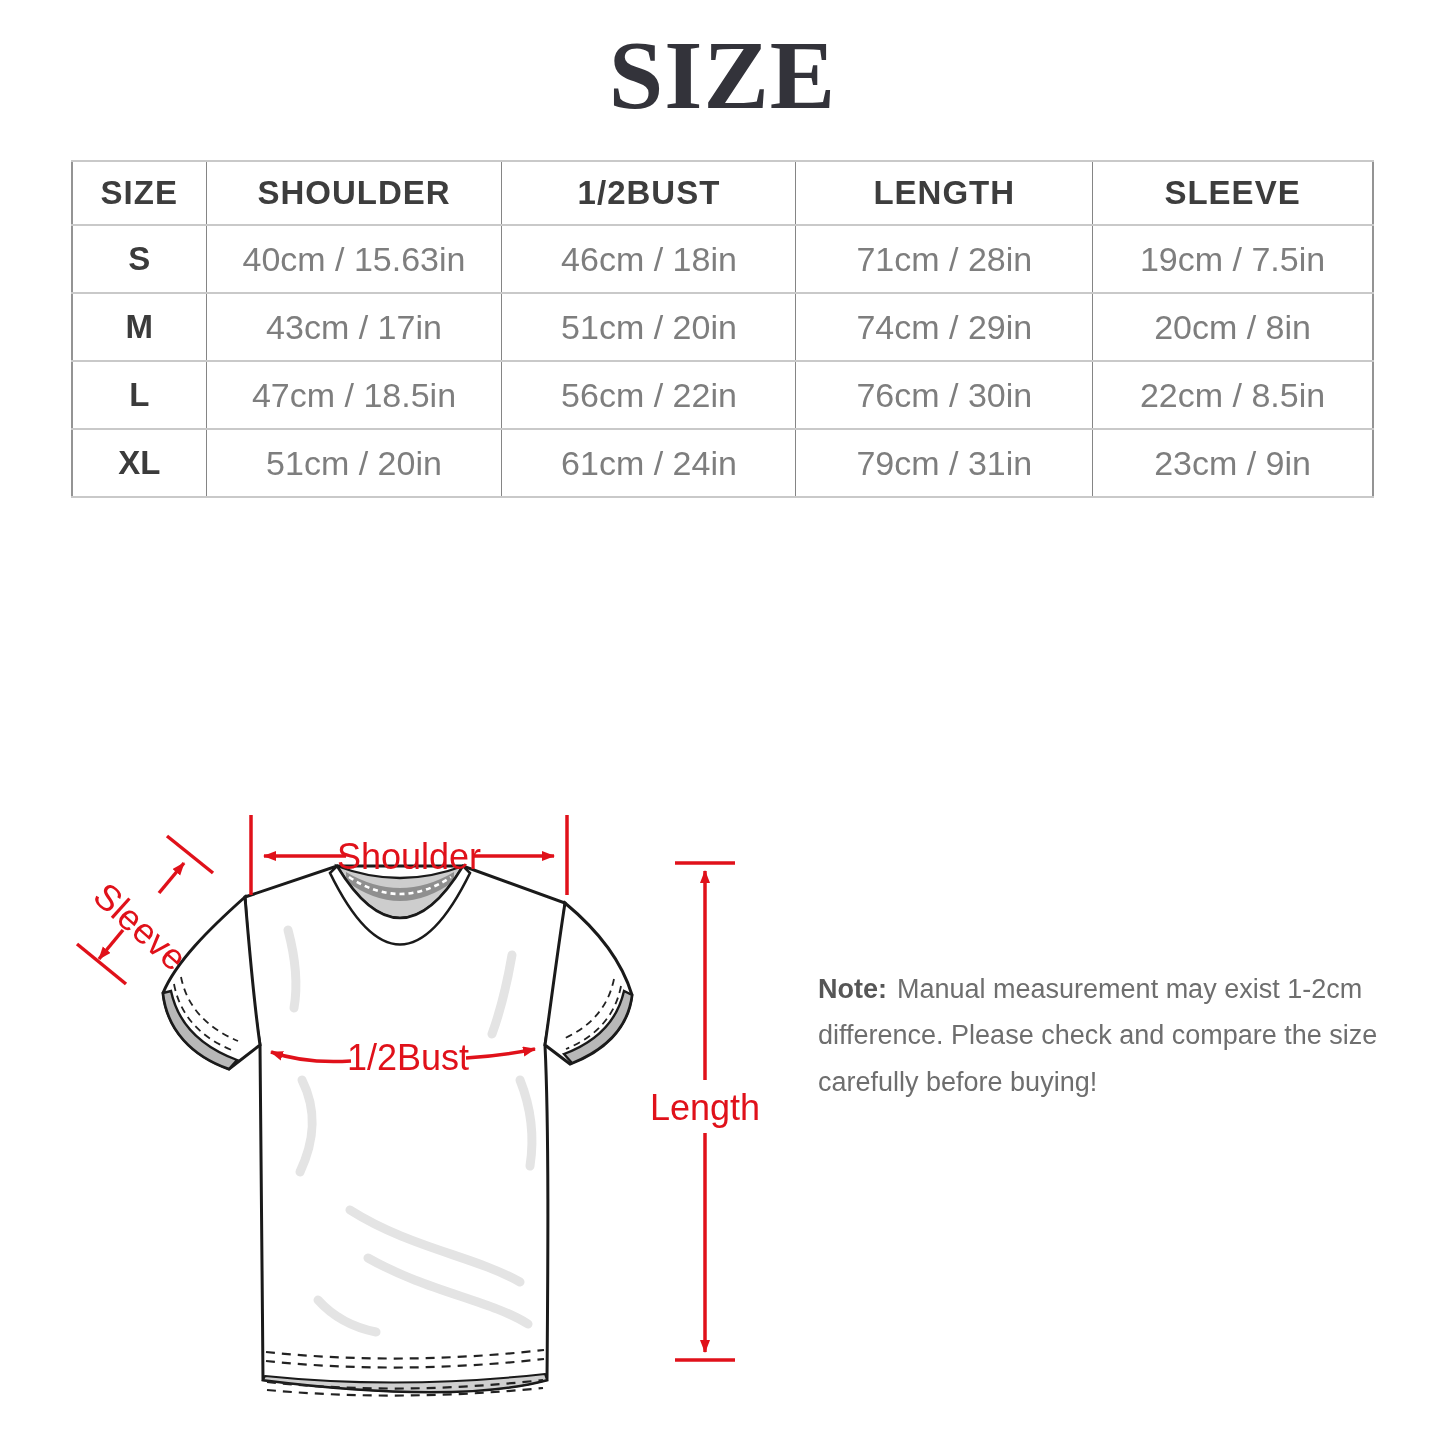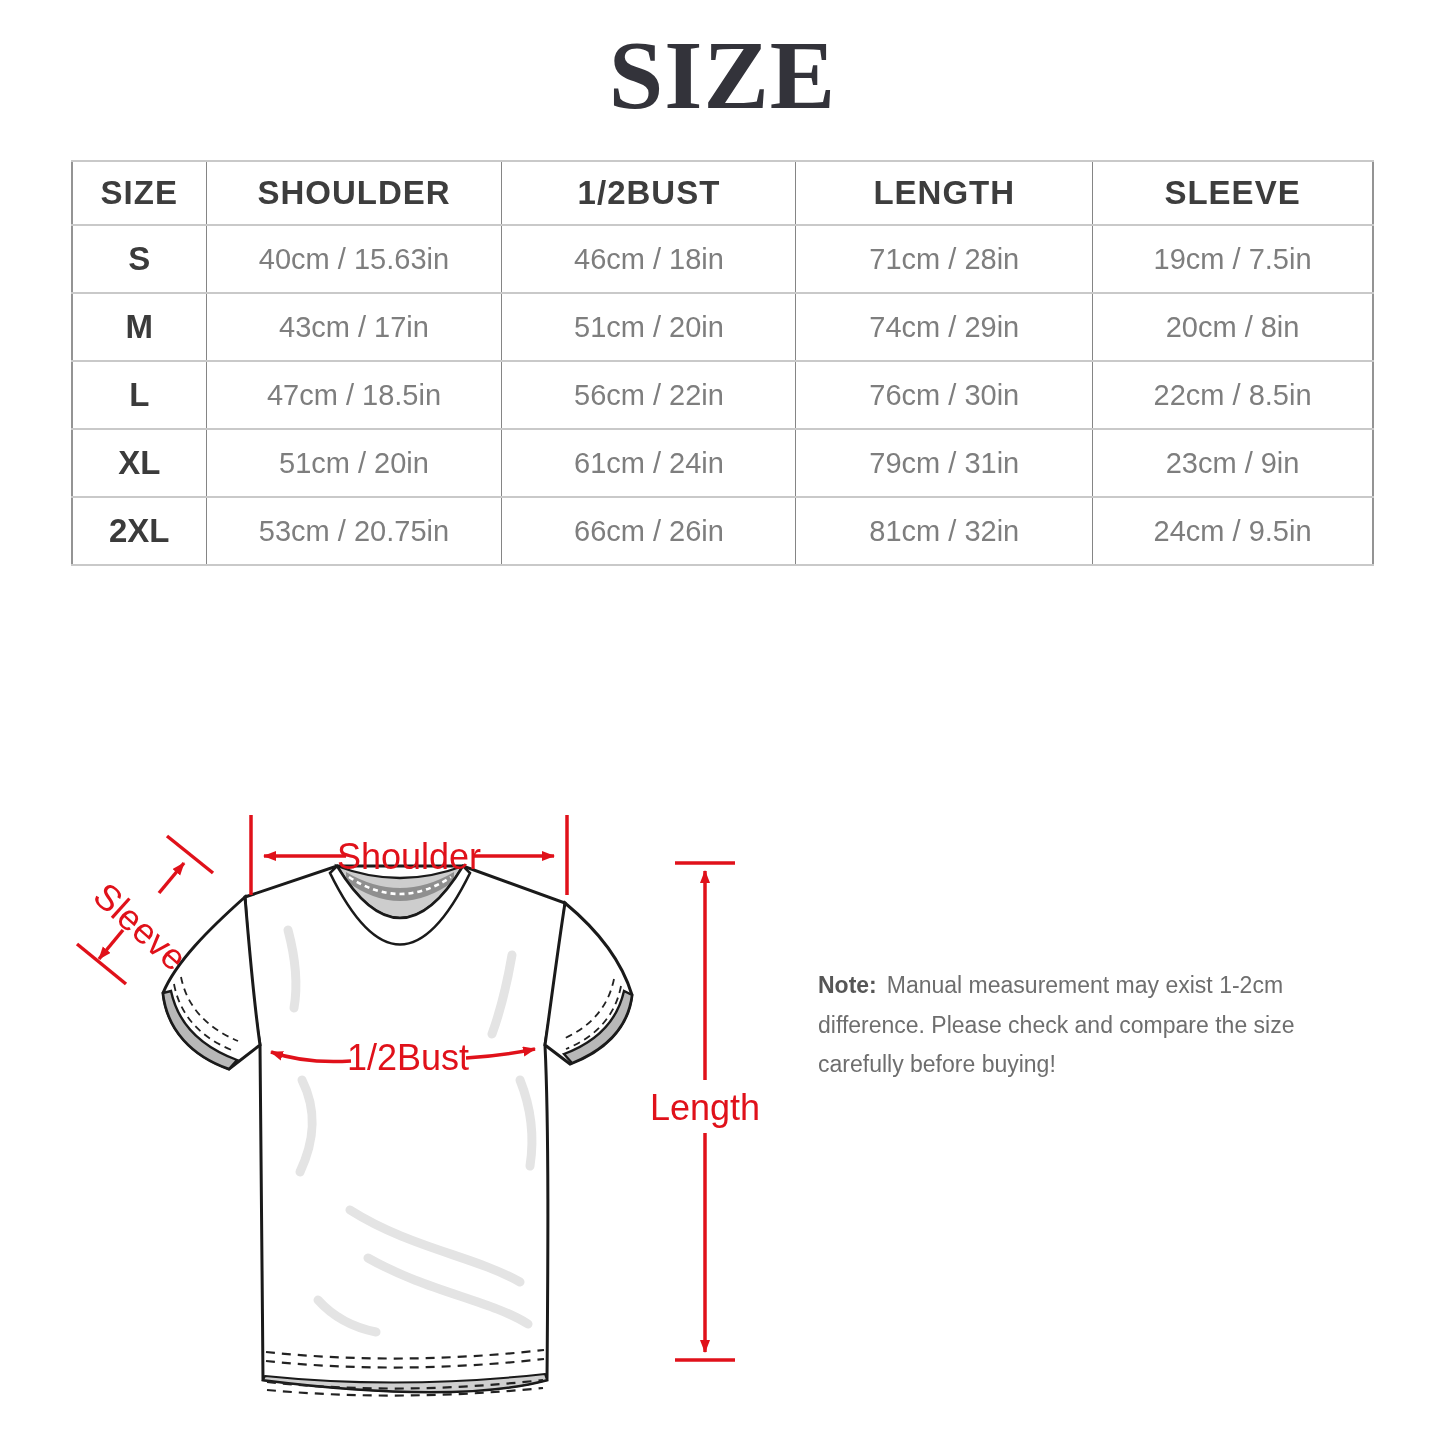--- a/index.html
+++ b/index.html
@@ -23,32 +23,32 @@
     border:2px solid #949494;
   }
   table.size-table th,table.size-table td{
     border-left:1px solid #858585;border-right:1px solid #858585;
     border-top:2px solid #c9c9c9;border-bottom:2px solid #c9c9c9;
     text-align:center;vertical-align:middle;padding:0;
   }
   table.size-table thead th{
     height:62px;font-size:33px;font-weight:bold;color:#3d3d3d;letter-spacing:1px;
   }
-  table.size-table tbody td{height:66px;font-size:29px;color:#7e7e7e;}
+  table.size-table tbody td{height:66px;font-size:34px;color:#7e7e7e;}
   table.size-table tbody td.size-cell{font-weight:bold;color:#3b3b3b;font-size:33px;}
   
   .diagram{position:absolute;left:50px;top:780px;width:720px;height:660px;}
   .red-label{
     font-family:"Liberation Sans","DejaVu Sans",sans-serif;
     font-size:36px;fill:#e0111a;
   }
   
   .note{
     position:absolute;left:818px;top:966px;width:565px;
-    font-size:23px;line-height:1.72;color:#6e6e6e;
+    font-size:27px;line-height:1.72;color:#6e6e6e;
   }
   .note .note-label{font-weight:bold;color:#565656;margin-right:10px;}
 </style>
 </head>
 <body>
 
 <div class="page-title">SIZE</div>
 
 <div class="size-table-wrap">
   <table class="size-table">
@@ -90,27 +90,20 @@
         <td>76cm / 30in</td>
         <td>22cm / 8.5in</td>
       </tr>
       <tr>
         <td class="size-cell">XL</td>
         <td>51cm / 20in</td>
         <td>61cm / 24in</td>
         <td>79cm / 31in</td>
         <td>23cm / 9in</td>
       </tr>
-      <tr>
-        <td class="size-cell">2XL</td>
-        <td>53cm / 20.75in</td>
-        <td>66cm / 26in</td>
-        <td>81cm / 32in</td>
-        <td>24cm / 9.5in</td>
-      </tr>
     </tbody>
   </table>
 </div>
 
 <svg class="diagram" viewBox="0 0 720 660" xmlns="http://www.w3.org/2000/svg">
   <defs>
     <marker id="arrow" markerWidth="14" markerHeight="12" refX="12" refY="5" orient="auto" markerUnits="userSpaceOnUse">
       <path d="M0,0 L13,5 L0,10 Z" fill="#e0111a"></path>
     </marker>
   </defs>

